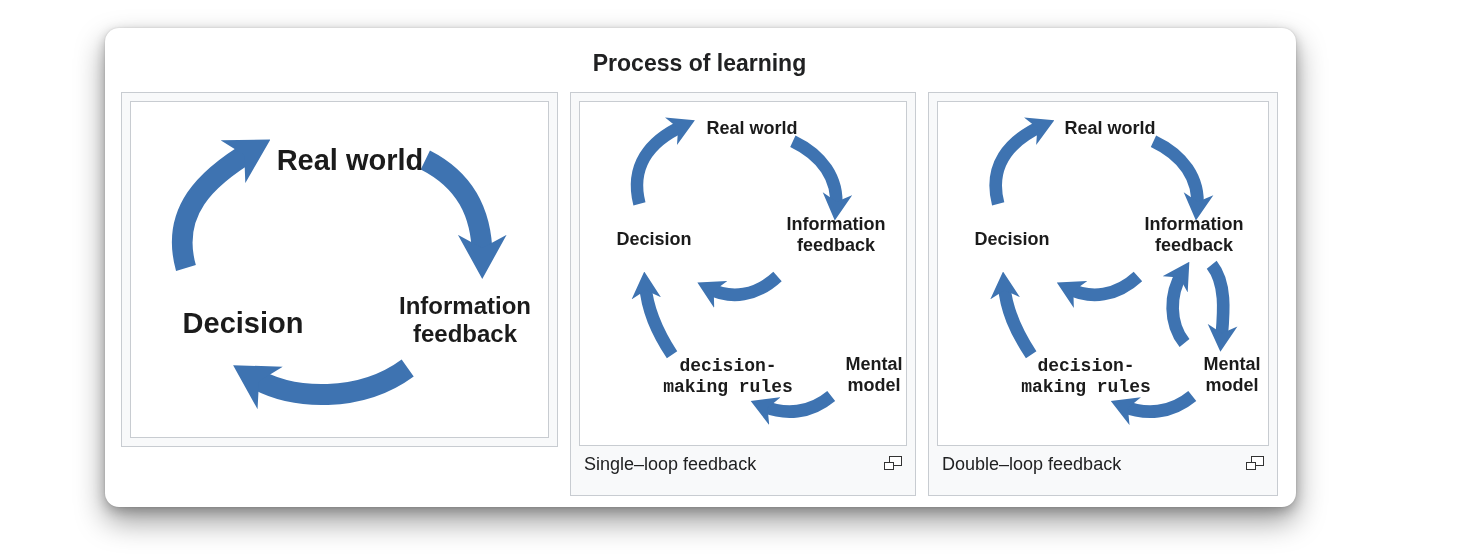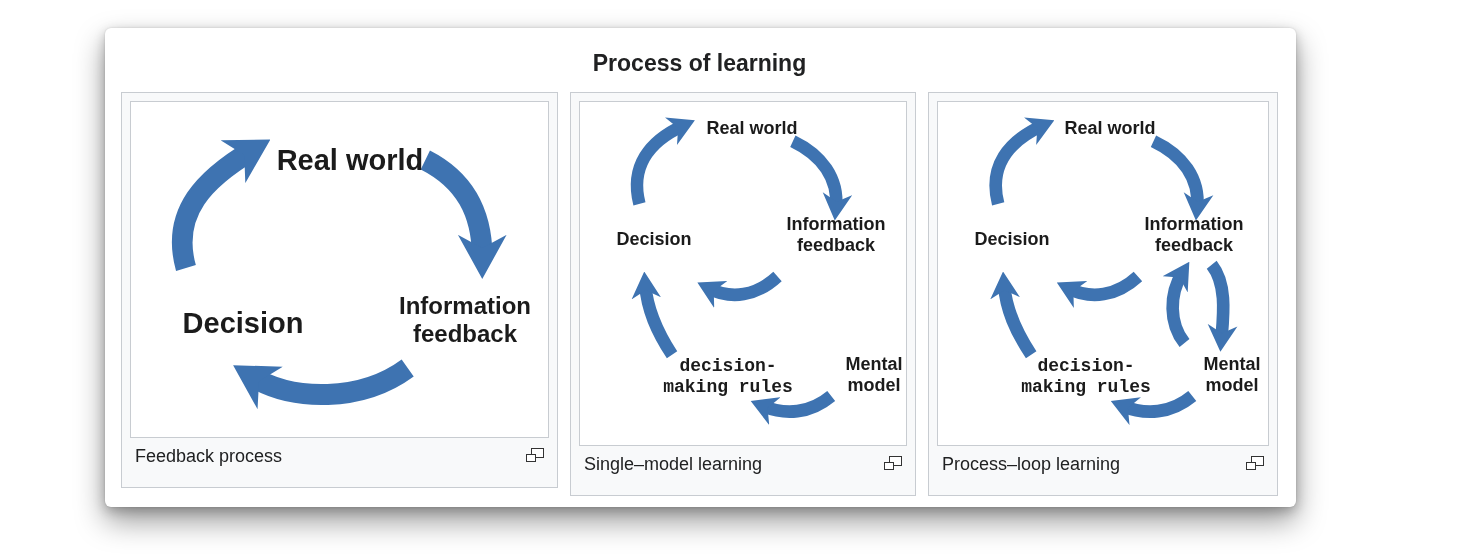--- a/index.html
+++ b/index.html
@@ -1,19 +1,19 @@
 <!DOCTYPE html>
 <html style="--arrow: #3e73b1; --panel-border: #c8ccd1; --panel-bg: #f8f9fa; --image-bg: #ffffff; --caption-text: #202122; --label-text: #1b1b1b;"><head>
 <meta charset="utf-8">
 <style>
   html,body{margin:0;padding:0;background:#fff;}
   .stage{position:relative;width:1468px;height:556px;background:#ffffff;overflow:hidden;
          font-family:"Liberation Sans", sans-serif;}
   .card{position:absolute;left:105px;top:28px;width:1191px;height:479px;background:#fff;
-        border-radius:6px;
+        border-radius:14px;
         box-shadow:0 14px 30px rgba(0,0,0,0.40), 0 4px 12px rgba(0,0,0,0.22), 0 0 2px rgba(0,0,0,0.15);}
   .content{padding:20px 16px 0 16px;width:1157px;box-sizing:content-box;}
   .fig-title{text-align:center;font-size:23px;font-weight:700;color:#202122;margin:2px 0 15px 0;}
   .gallery{display:flex;gap:12px;align-items:flex-start;}
   .gbox{border:1px solid var(--panel-border,#c8ccd1);background:var(--panel-bg,#f8f9fa);
         padding:8px;box-sizing:border-box;}
   .gbox-1{width:437px;}
   .gbox-2{width:346px;}
   .gbox-3{width:350px;}
   .imgbox{position:relative;border:1px solid var(--panel-border,#c8ccd1);
@@ -65,27 +65,20 @@
                 </marker>
               </defs>
               <path class="arrow thick" marker-end="url(#ah1)" d="M 56 166 C 40 110, 76 76, 124 48"></path>
               <path class="arrow thick" marker-end="url(#ah1)" d="M 300 58 C 340 78, 358 110, 358 156"></path>
               <path class="arrow thick" marker-end="url(#ah1)" d="M 282 266 C 235 300, 165 300, 122 274"></path>
             </svg>
             <div class="dlabel lbl-xl p1-real">Real world</div>
             <div class="dlabel lbl-lg p1-info">Information feedback</div>
             <div class="dlabel lbl-xl p1-dec">Decision</div>
           </div>
-          <div class="gcaption">
-            <span>Feedback process</span>
-            <span class="magnify">
-              <span class="mag-big"></span>
-              <span class="mag-small"></span>
-            </span>
-          </div>
         </div>
 
         <div class="gbox gbox-2">
           <div class="imgbox">
             <svg viewBox="0 0 340 350" preserveAspectRatio="none">
               <defs>
                 <marker id="ah2" viewBox="0 0 8 9" refX="4.2" refY="4.5" markerWidth="2.1" markerHeight="2.4" orient="auto" markerUnits="strokeWidth">
                   <path class="ah" d="M0 0 L8 4.5 L0 9 L2.4 4.5 Z"></path>
                 </marker>
               </defs>
@@ -95,21 +88,21 @@
               <path class="arrow thin" marker-end="url(#ah2)" d="M 96 258 C 80 234, 70 212, 68 186"></path>
               <path class="arrow thin" marker-end="url(#ah2)" d="M 262 300 C 240 318, 214 320, 190 310"></path>
             </svg>
             <div class="dlabel lbl p-real">Real world</div>
             <div class="dlabel lbl p-info">Information feedback</div>
             <div class="dlabel lbl p-dec">Decision</div>
             <div class="dlabel lbl p-rules">decision-making rules</div>
             <div class="dlabel lbl p-mental">Mental model</div>
           </div>
           <div class="gcaption">
-            <span>Single–model learning</span>
+            <span>Single–loop feedback</span>
             <span class="magnify">
               <span class="mag-big"></span>
               <span class="mag-small"></span>
             </span>
           </div>
         </div>
 
         <div class="gbox gbox-3">
           <div class="imgbox">
             <svg viewBox="0 0 340 350" preserveAspectRatio="none">
@@ -126,21 +119,21 @@
               <path class="arrow thin" marker-end="url(#ah3)" d="M 254 246 C 238 226, 238 196, 252 174"></path>
               <path class="arrow thin" marker-end="url(#ah3)" d="M 282 166 C 298 186, 294 218, 292 242"></path>
             </svg>
             <div class="dlabel lbl p-real">Real world</div>
             <div class="dlabel lbl p-info">Information feedback</div>
             <div class="dlabel lbl p-dec">Decision</div>
             <div class="dlabel lbl p-rules">decision-making rules</div>
             <div class="dlabel lbl p-mental">Mental model</div>
           </div>
           <div class="gcaption">
-            <span>Process–loop learning</span>
+            <span>Double–loop feedback</span>
             <span class="magnify">
               <span class="mag-big"></span>
               <span class="mag-small"></span>
             </span>
           </div>
         </div>
 
       </div>
     </div>
   </div>

